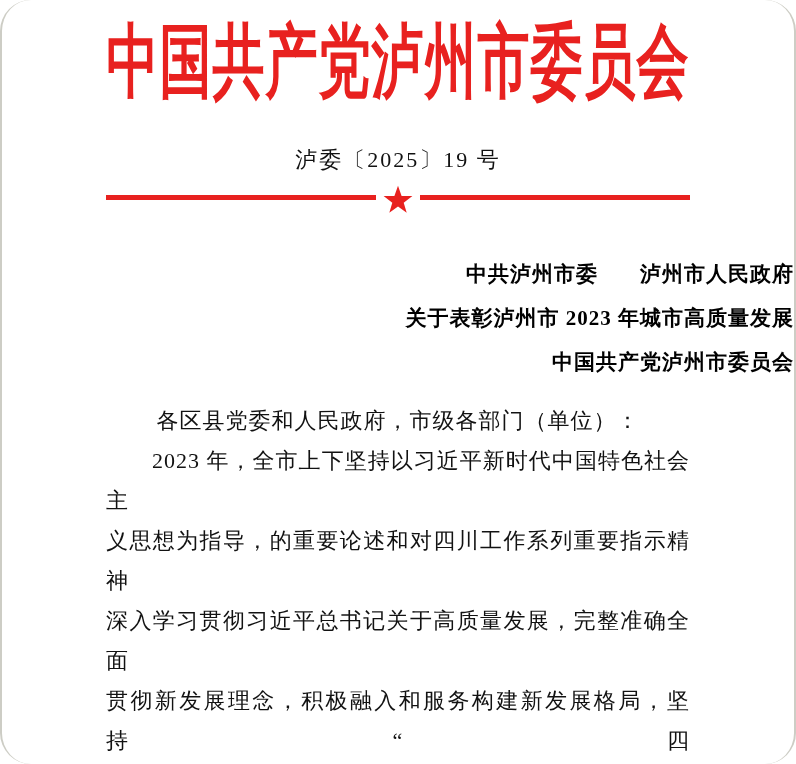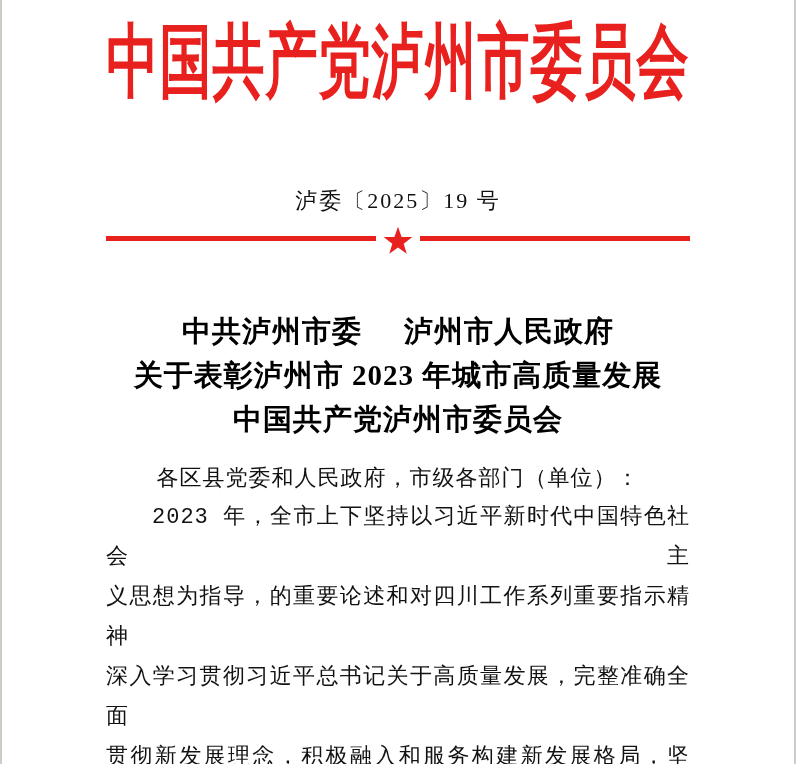--- a/index.html
+++ b/index.html
@@ -14,38 +14,39 @@
     font-family: "Liberation Serif", "DejaVu Serif", serif;
     color: var(--text);
     overflow: hidden;
   }
   .page {
     width: 796px; height: 764px;
     background: #ffffff;
     border-left: 2px solid var(--edge);
     border-right: 2px solid var(--edge);
     overflow: hidden;
+    border-radius: 31px;
   }
   
   .org-title {
     margin-top: 20px;
     height: 86px;
     display: flex; align-items: center; justify-content: center;
   }
   .org-inner {
     color: var(--accent);
     font-size: 52px;
     font-weight: bold;
     letter-spacing: 1px;
     white-space: nowrap;
     transform: scaleY(1.55);
   }
   
   .doc-number {
-    margin-top: 80px;
+    margin-top: 39px;
     text-align: center;
     font-size: 22px;
     line-height: 30px;
     letter-spacing: 2px;
     color: #111111;
   }
   
   .divider {
     margin: 2px 104px 0 104px;
     height: 40px;
@@ -58,38 +59,38 @@
     background: var(--accent);
   }
   .divider .star {
     width: 30px; height: 29px;
     flex: 0 0 auto;
     display: block;
     margin-top: 4px;
   }
   
   .doc-title {
-    margin-top: 51px;
-    text-align: center;
+    margin-top: 35px;
+    text-align: right;
     font-weight: bold;
-    font-size: 29px;
+    font-size: 21px;
     line-height: 44px;
     color: #000000;
     letter-spacing: 1px;
   }
   .t-gap { display: inline-block; width: 42px; }
   
   .body-block {
     margin: 17px 104px 0 104px;
     font-size: 22px;
     line-height: 40px;
     color: var(--text);
   }
   .b-line { text-align: center; letter-spacing: 1px; }
-  .b-line.just { text-align: justify; text-align-last: justify; font-family: Liberation Mono, monospace; }
+  .b-line.just { text-align: justify; text-align-last: justify; }
   .b-line.indent { text-indent: 46px; }
 </style>
 </head>
 <body>
 
 <div class="page">
 
   <h1 class="org-title">
     <span class="org-inner">中国共产党泸州市委员会</span>
   </h1>

